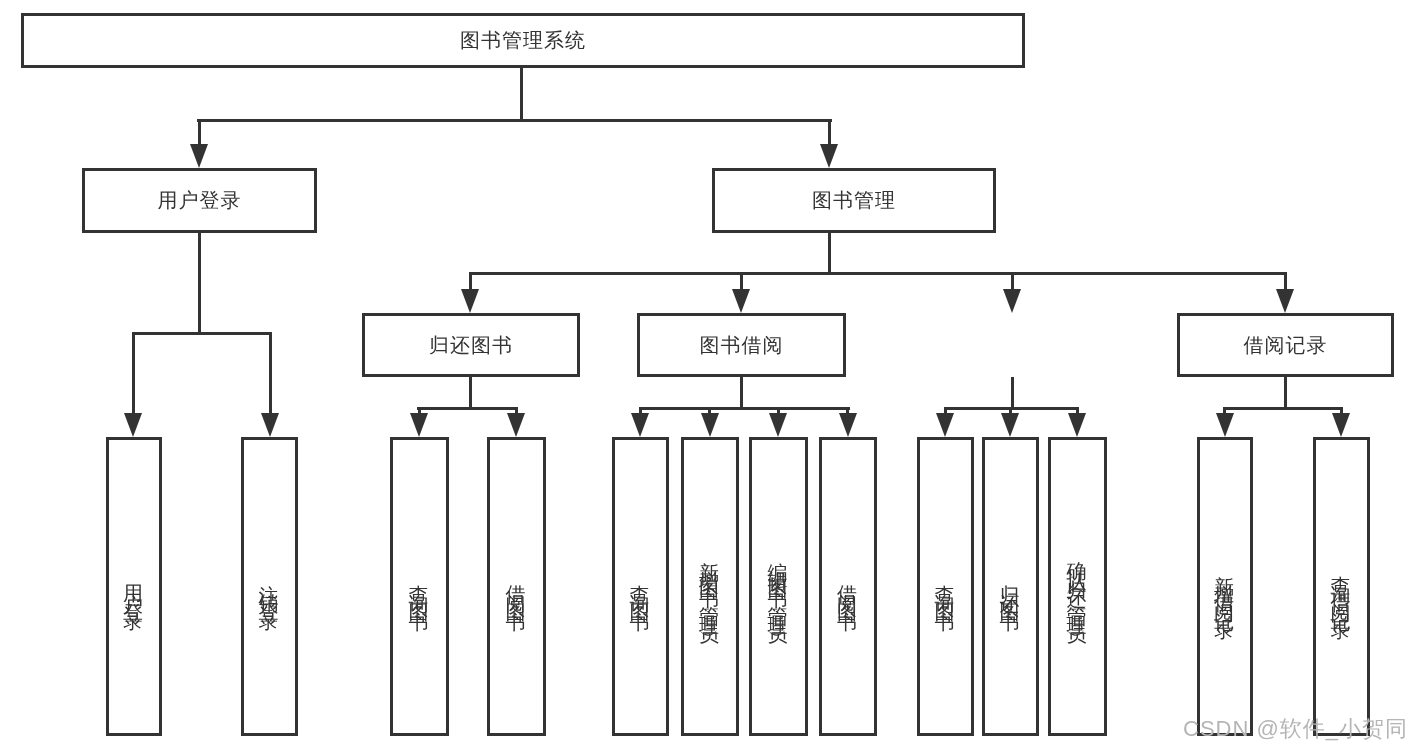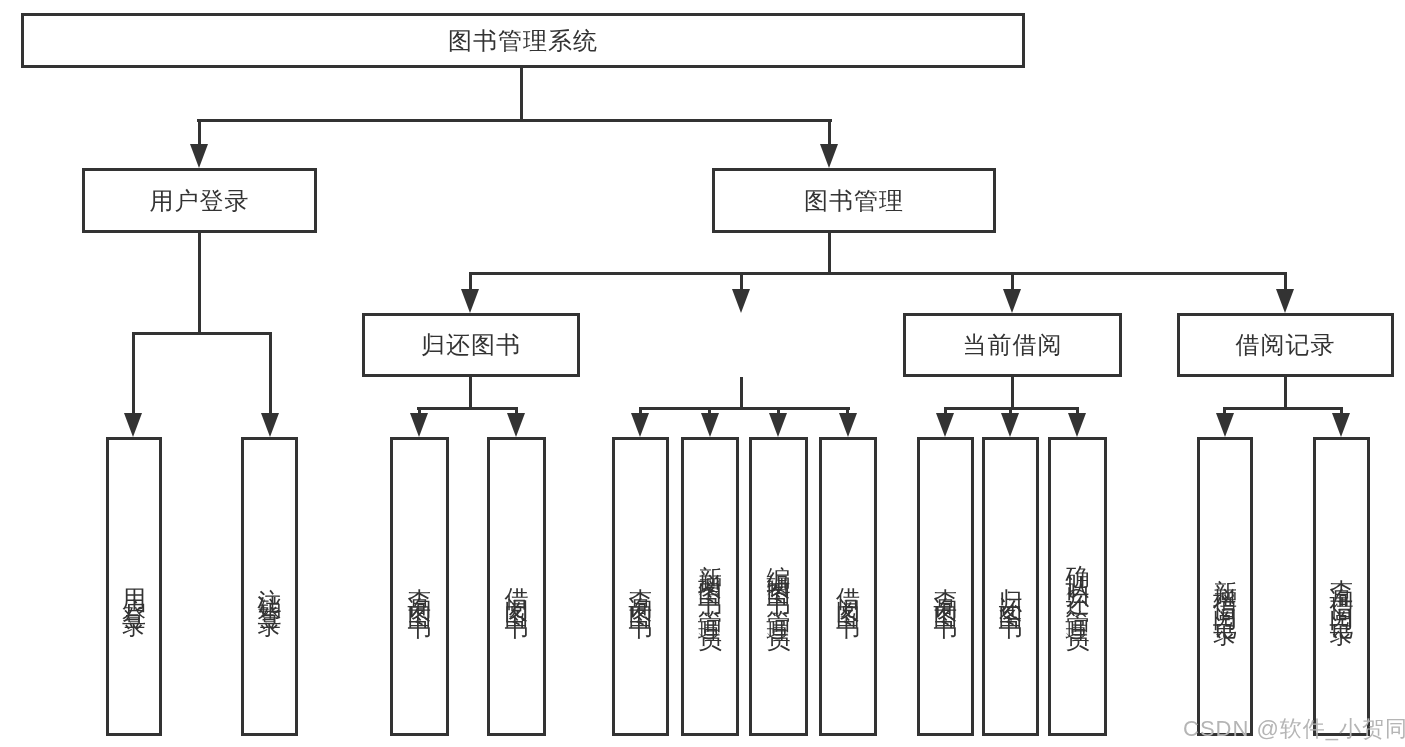--- a/index.html
+++ b/index.html
@@ -15,21 +15,21 @@
     width:1405px;height:747px;
     background:var(--bg-color);
     overflow:hidden;
   }
   .box{
     position:absolute;
     box-sizing:border-box;
     border:3px solid var(--line-color);
     background:#fff;
     display:flex;align-items:center;justify-content:center;
-    font-size:24px;
+    font-size:20px;
     color:var(--text-color);
     letter-spacing:1px;
     white-space:nowrap;
   }
   .vbox{
     writing-mode:vertical-rl;
     text-orientation:mixed;
     letter-spacing:9px;
     white-space:nowrap;
   }
@@ -80,21 +80,21 @@
   <div class="vline" style="left:469px;top:272px;height:20px"></div>
   <div class="arrow" style="left:461px;top:289px"></div>
   <div class="vline" style="left:740px;top:272px;height:20px"></div>
   <div class="arrow" style="left:732px;top:289px"></div>
   <div class="vline" style="left:1011px;top:272px;height:20px"></div>
   <div class="arrow" style="left:1003px;top:289px"></div>
   <div class="vline" style="left:1284px;top:272px;height:20px"></div>
   <div class="arrow" style="left:1276px;top:289px"></div>
 
   <div class="box" style="left:362px;top:313px;width:218px;height:64px">归还图书</div>
-  <div class="box" style="left:903px;top:313px;width:219px;height:64px">当前借阅</div>
+  <div class="box" style="left:637px;top:313px;width:209px;height:64px">图书借阅</div>
   <div class="box" style="left:1177px;top:313px;width:217px;height:64px">借阅记录</div>
 
   <div class="vline" style="left:469px;top:377px;height:32px"></div>
   <div class="vline" style="left:740px;top:377px;height:32px"></div>
   <div class="vline" style="left:1011px;top:377px;height:32px"></div>
   <div class="vline" style="left:1284px;top:377px;height:32px"></div>
 
   <div class="hline" style="left:417px;top:407px;width:101px"></div>
   <div class="hline" style="left:639px;top:407px;width:211px"></div>
   <div class="hline" style="left:944px;top:407px;width:135px"></div>

